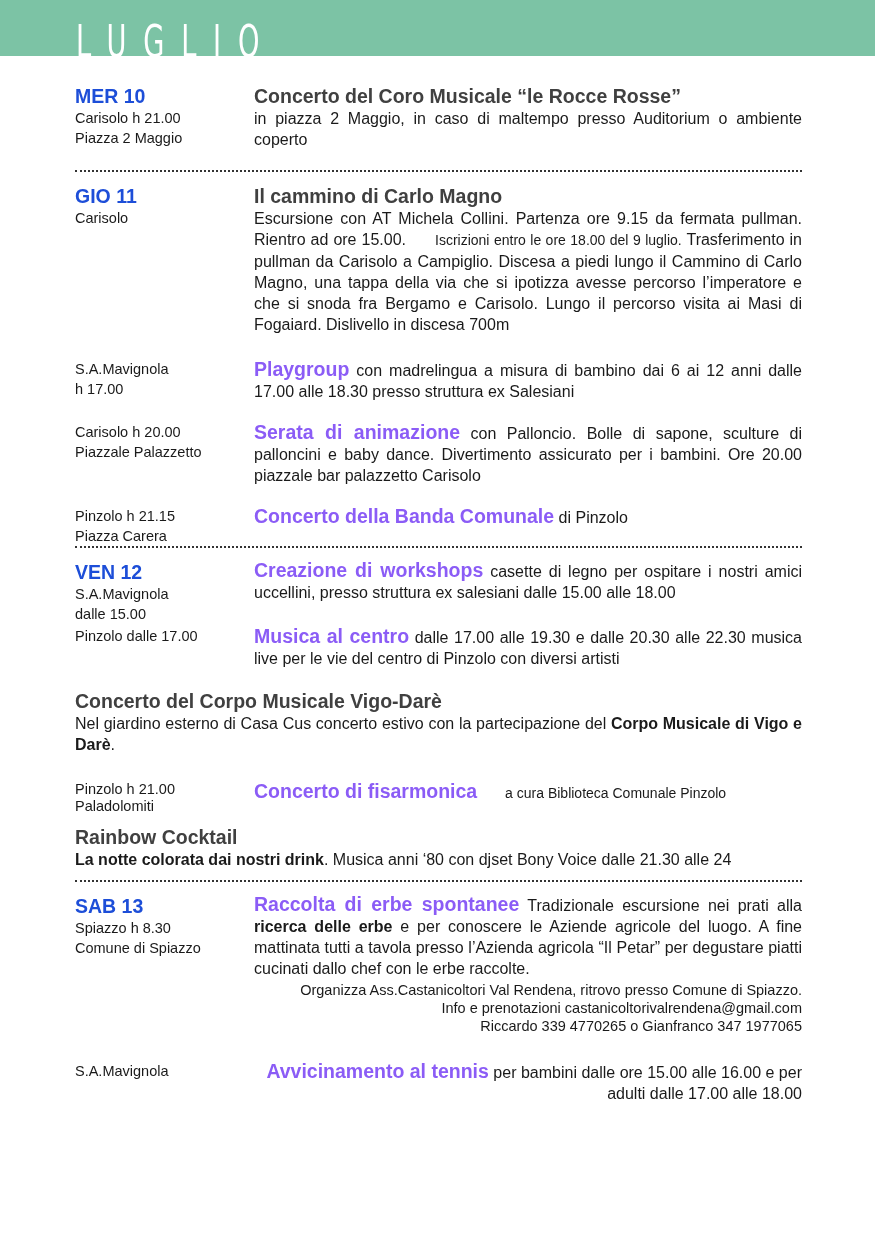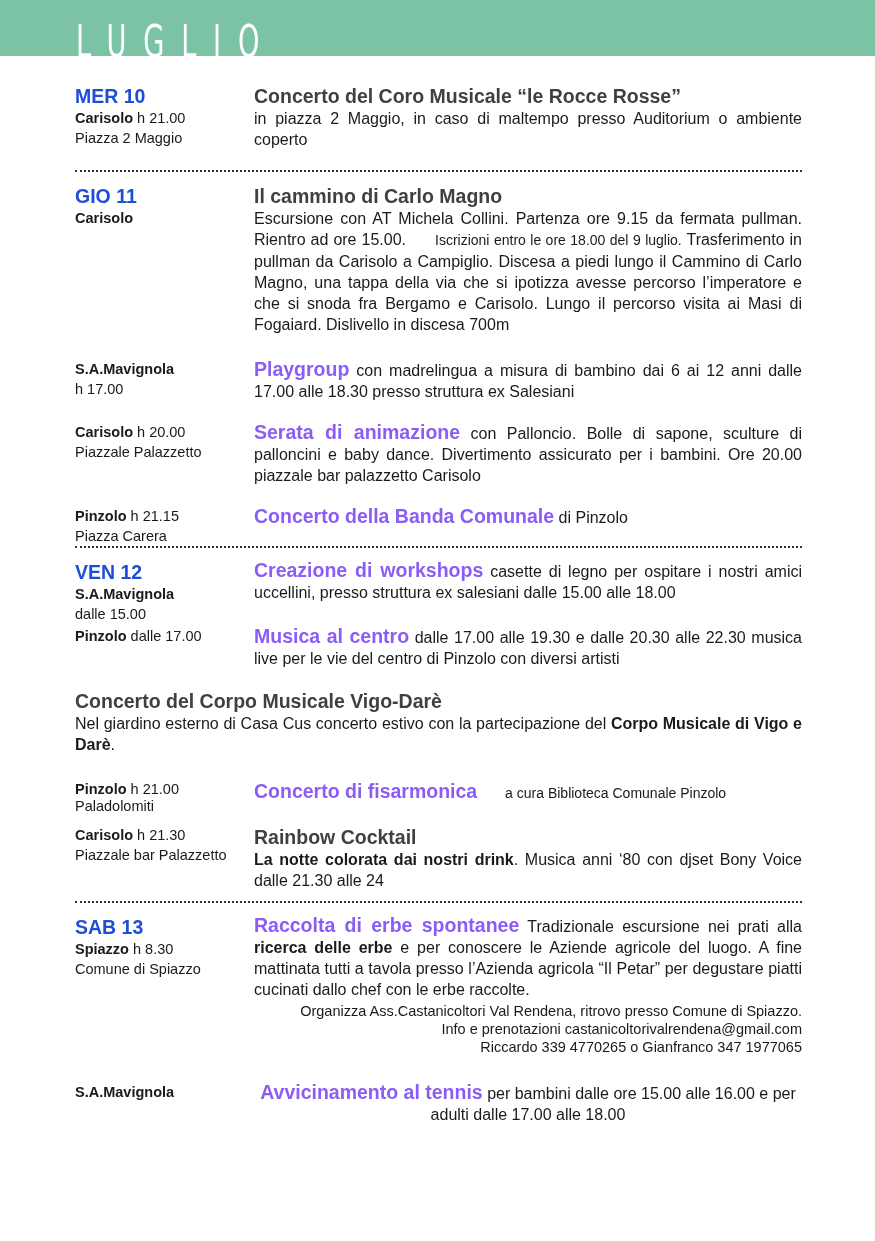--- a/index.html
+++ b/index.html
@@ -9,21 +9,21 @@
   .month { position: absolute; left: 76px; top: 18px; font-family: "DejaVu Sans", sans-serif;
            color: #ffffff; font-size: 44px; letter-spacing: 27px; line-height: 48px;
            transform: scaleX(0.62); transform-origin: left top; font-weight: normal; height: 44px; overflow: hidden; }
   .content { position: absolute; left: 75px; top: 84px; width: 727px; }
   .day { position: relative; }
   .sep { border-top: 2px dotted #333; margin: 10px 0 12px 0; }
   .ev { display: flex; margin-bottom: 20px; }
   .left { width: 179px; flex: 0 0 179px; font-size: 14.5px; line-height: 20px; }
   .right { flex: 1; font-size: 16px; line-height: 21px; text-align: justify; }
   .dayname { color: #1d4ed8; font-weight: bold; font-size: 19.5px; line-height: 24px; }
-  .loc-b { font-weight: bold; }
+  .loc-b { font-weight: normal; }
   .title { color: #404040; font-weight: bold; font-size: 19.5px; line-height: 24px; }
   .inl-title { color: #8b5cf6; font-weight: bold; font-size: 19.5px; }
   .small { font-size: 14px; margin-left: 24px; }
   .note { font-size: 14.5px; line-height: 18px; text-align: right; margin-top: 2px; }
   .b { font-weight: bold; }
 </style>
 </head>
 <body>
 
 <div class="header">
@@ -125,24 +125,20 @@
       <div class="left pad" style="line-height:17px;">
         <div><span class="loc-b">Pinzolo</span> <span>h 21.00</span></div>
         <div>Paladolomiti</div>
       </div>
       <div class="right">
         <span class="inl-title">Concerto di fisarmonica</span><span class="small"> a cura Biblioteca Comunale Pinzolo</span>
       </div>
     </div>
 
     <div class="ev" style="margin-bottom:0;">
-      <div class="left pad">
-        <div><span class="loc-b">Carisolo</span> <span>h 21.30</span></div>
-        <div>Piazzale bar Palazzetto</div>
-      </div>
       <div class="right">
         <div class="title">Rainbow Cocktail</div>
         <div><span class="b">La notte colorata dai nostri drink</span><span>. Musica anni ‘80 con djset Bony Voice dalle 21.30 alle 24</span></div>
       </div>
     </div>
   </div>
 
   <div class="sep"></div>
 
   <div class="day">
@@ -157,18 +153,18 @@
         <div class="note">Organizza Ass.Castanicoltori Val Rendena, ritrovo presso Comune di Spiazzo.</div>
         <div class="note" style="margin-top:0;">Info e prenotazioni castanicoltorivalrendena@gmail.com</div>
         <div class="note" style="margin-top:0;">Riccardo 339 4770265 o Gianfranco 347 1977065</div>
       </div>
     </div>
 
     <div class="ev">
       <div class="left pad">
         <div class="loc-b">S.A.Mavignola</div>
       </div>
-      <div class="right" style="text-align:center;">
+      <div class="right" style="text-align:right;">
         <span class="inl-title">Avvicinamento al tennis</span><span> per bambini dalle ore 15.00 alle 16.00 e per adulti dalle 17.00 alle 18.00</span>
       </div>
     </div>
   </div>
 </div>
 
 </body></html>

